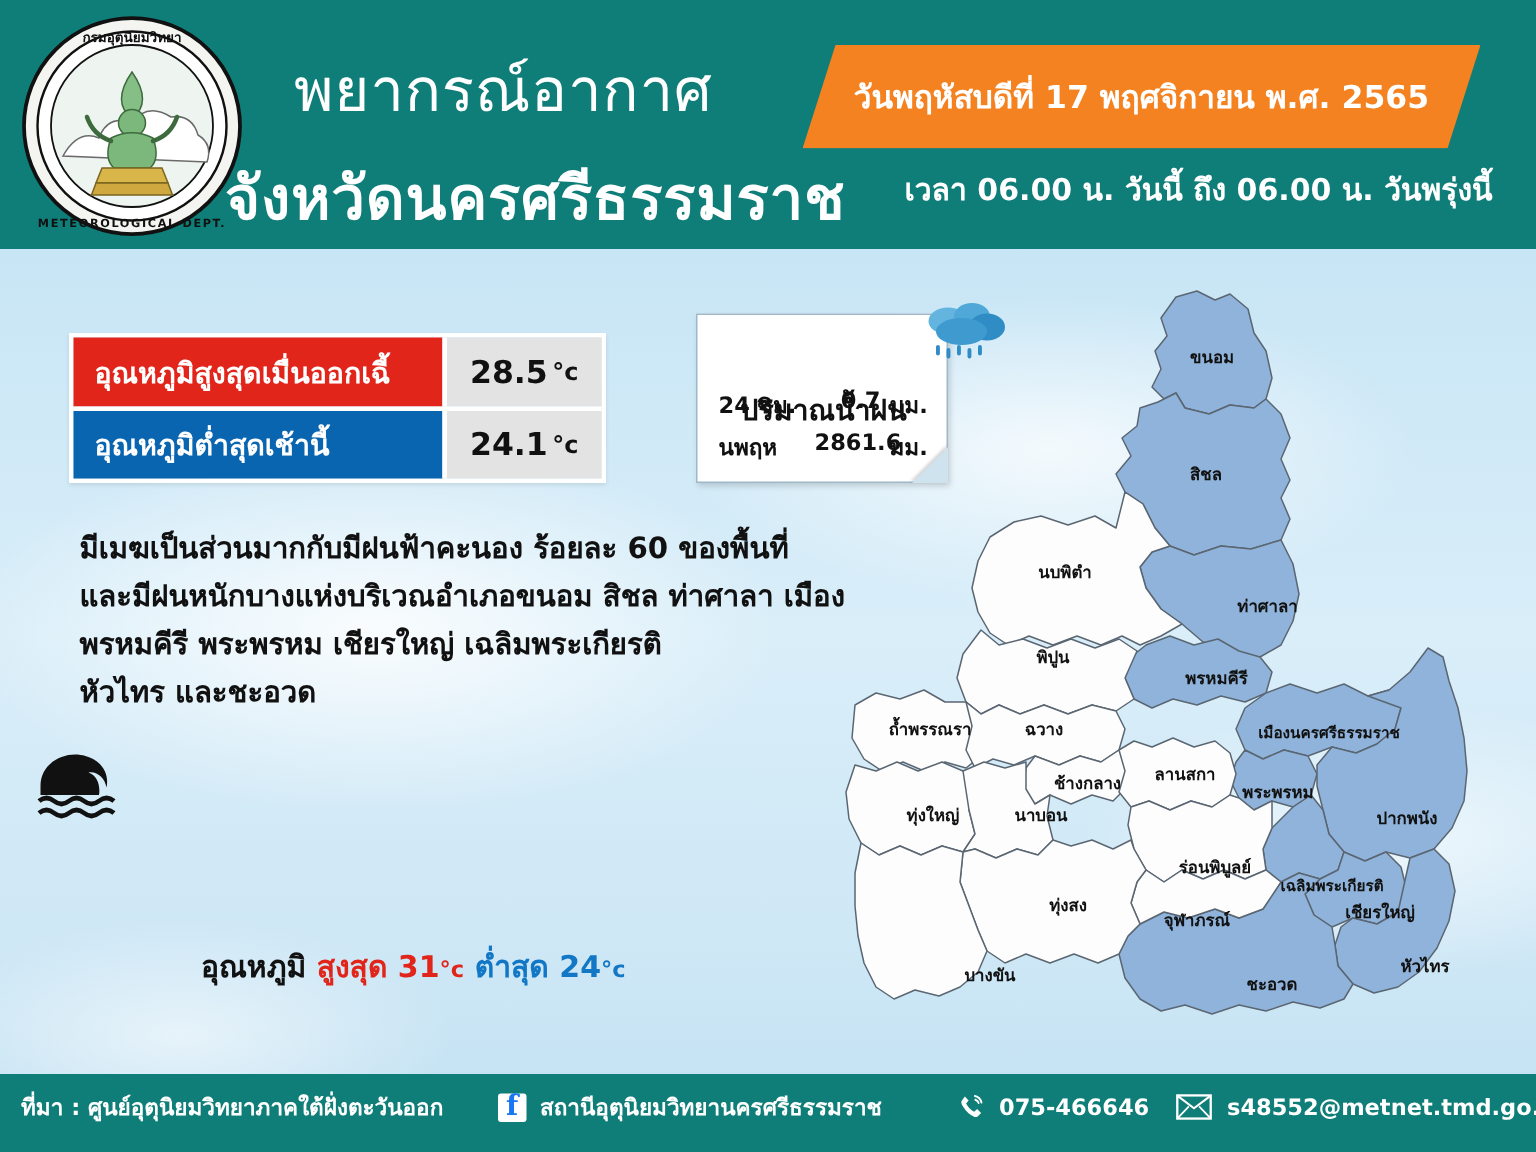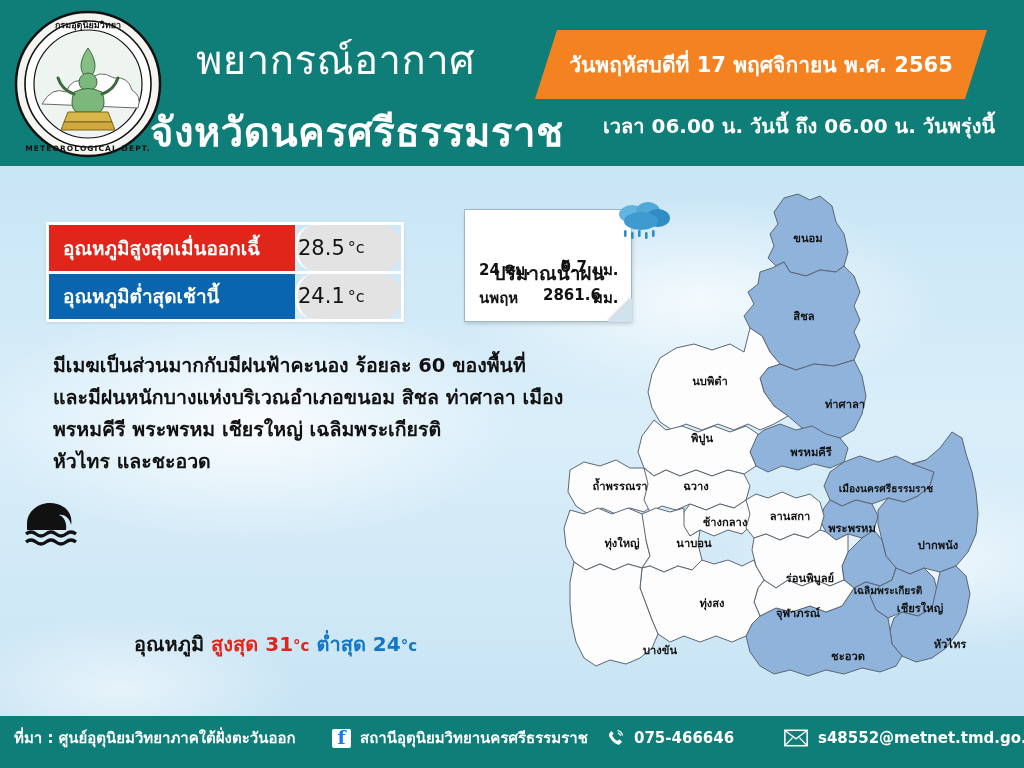--- a/index.html
+++ b/index.html
@@ -62,22 +62,22 @@
   .temp-row{display:flex;flex:1;min-height:0;}
   .temp-label{
     flex:0 0 246px;display:flex;align-items:center;padding-left:14px;
     color:#ffffff;font-size:19px;font-weight:bold;white-space:nowrap;
     box-sizing:border-box;
   }
   .temp-label.max{background:#e1251b;}
   .temp-label.min{background:#0a65b0;}
   .temp-value{
     flex:1;background:#e3e3e3;display:flex;align-items:center;
-    color:#111;font-size:21px;font-weight:normal;
-    white-space:nowrap;border-left:3px solid #ffffff;box-sizing:border-box;border-radius:20px;
+    justify-content:center;color:#111;font-size:21px;font-weight:bold;
+    white-space:nowrap;border-left:3px solid #ffffff;box-sizing:border-box;
   }
   .temp-value .unit{font-size:16px;margin-left:3px;}
   .row-div{height:3px;background:#ffffff;flex:0 0 3px;}
 
   
   #rain-card{
     position:absolute;left:464px;top:209px;width:168px;height:113px;
     background:#ffffff;border:1px solid #9fb8c9;box-sizing:border-box;
     box-shadow:1px 2px 4px rgba(0,0,0,.16);
   }
@@ -139,21 +139,21 @@
 
   
   #footer{
     position:absolute;left:0;top:716px;width:1024px;height:52px;
     background:#0f7d78;
   }
   .ft-item{position:absolute;top:0;height:44px;display:flex;align-items:center;
     color:#ffffff;font-size:15px;font-weight:bold;white-space:nowrap;}
   .ft-src{left:14px;}
   .ft-fb{left:332px;}
-  .ft-ph{left:605px;}
+  .ft-ph{left:637px;}
   .ft-em{left:784px;}
   .fb-icon{
     width:19px;height:19px;background:#ffffff;border-radius:2px;margin-right:9px;
     position:relative;flex:0 0 19px;
   }
   .fb-icon::after{
     content:"f";position:absolute;left:0;top:-3px;width:19px;text-align:center;
     font-family:"DejaVu Serif","Liberation Serif",serif;
     font-size:19px;font-weight:bold;color:#1877f2;
   }

